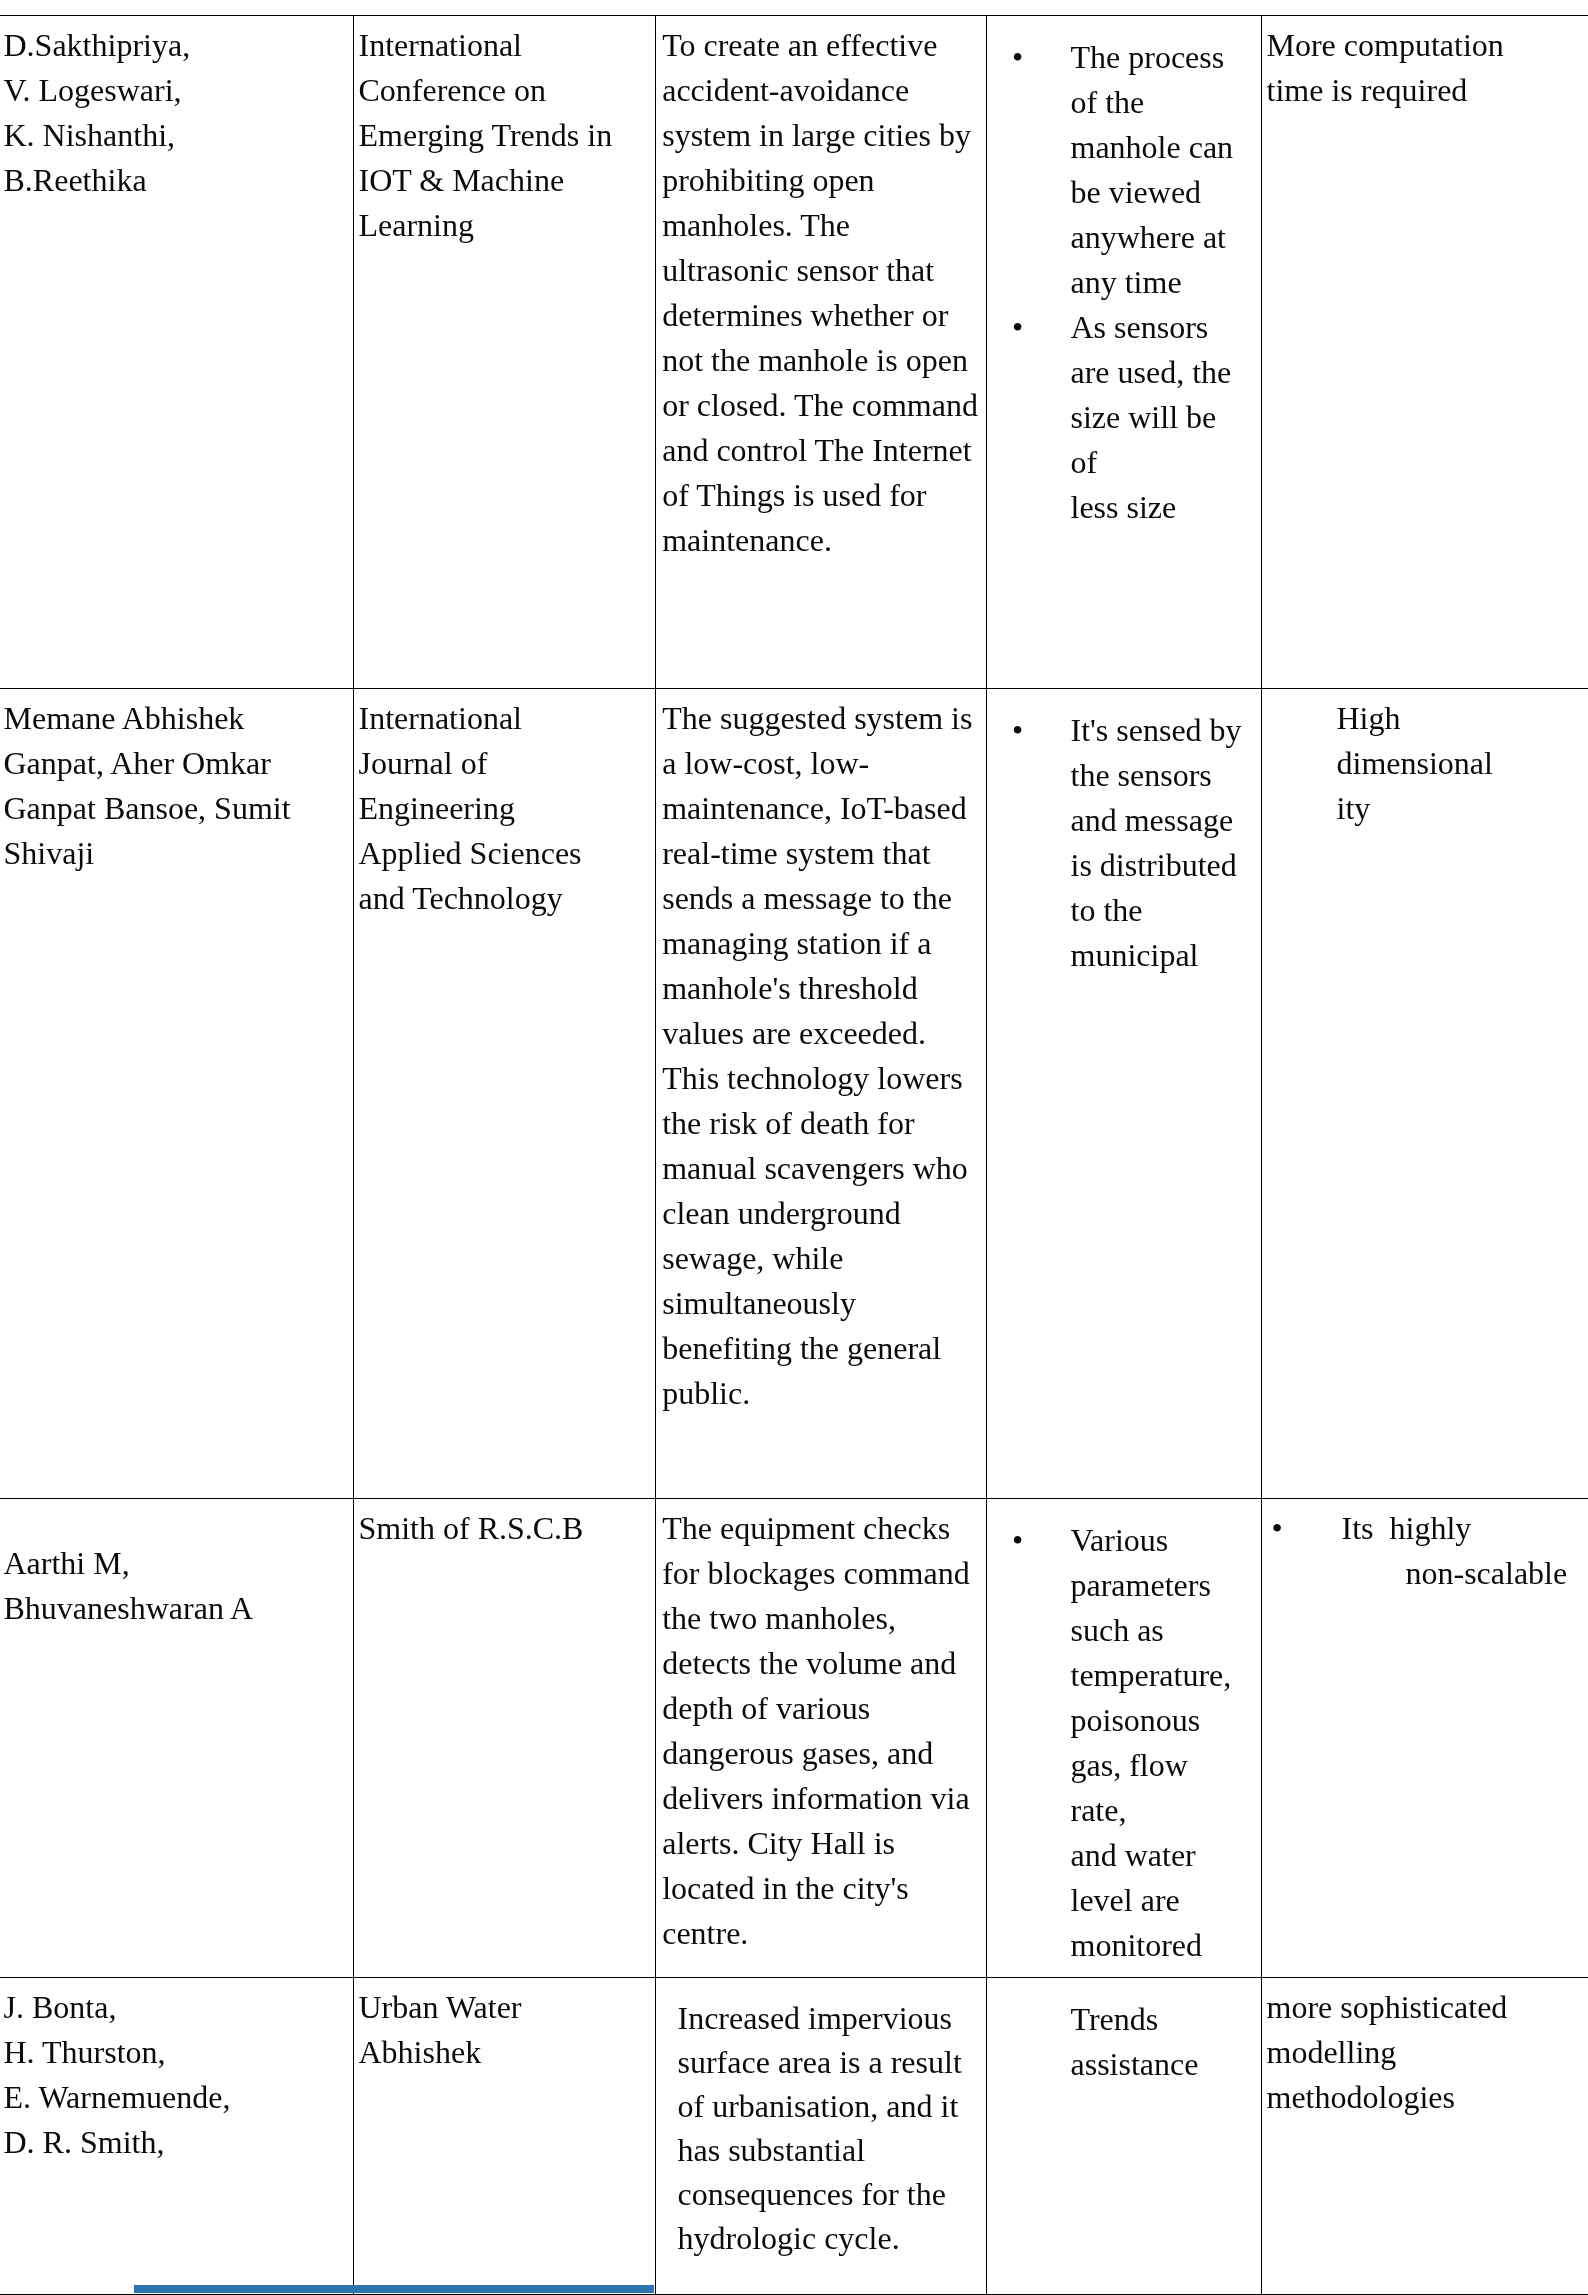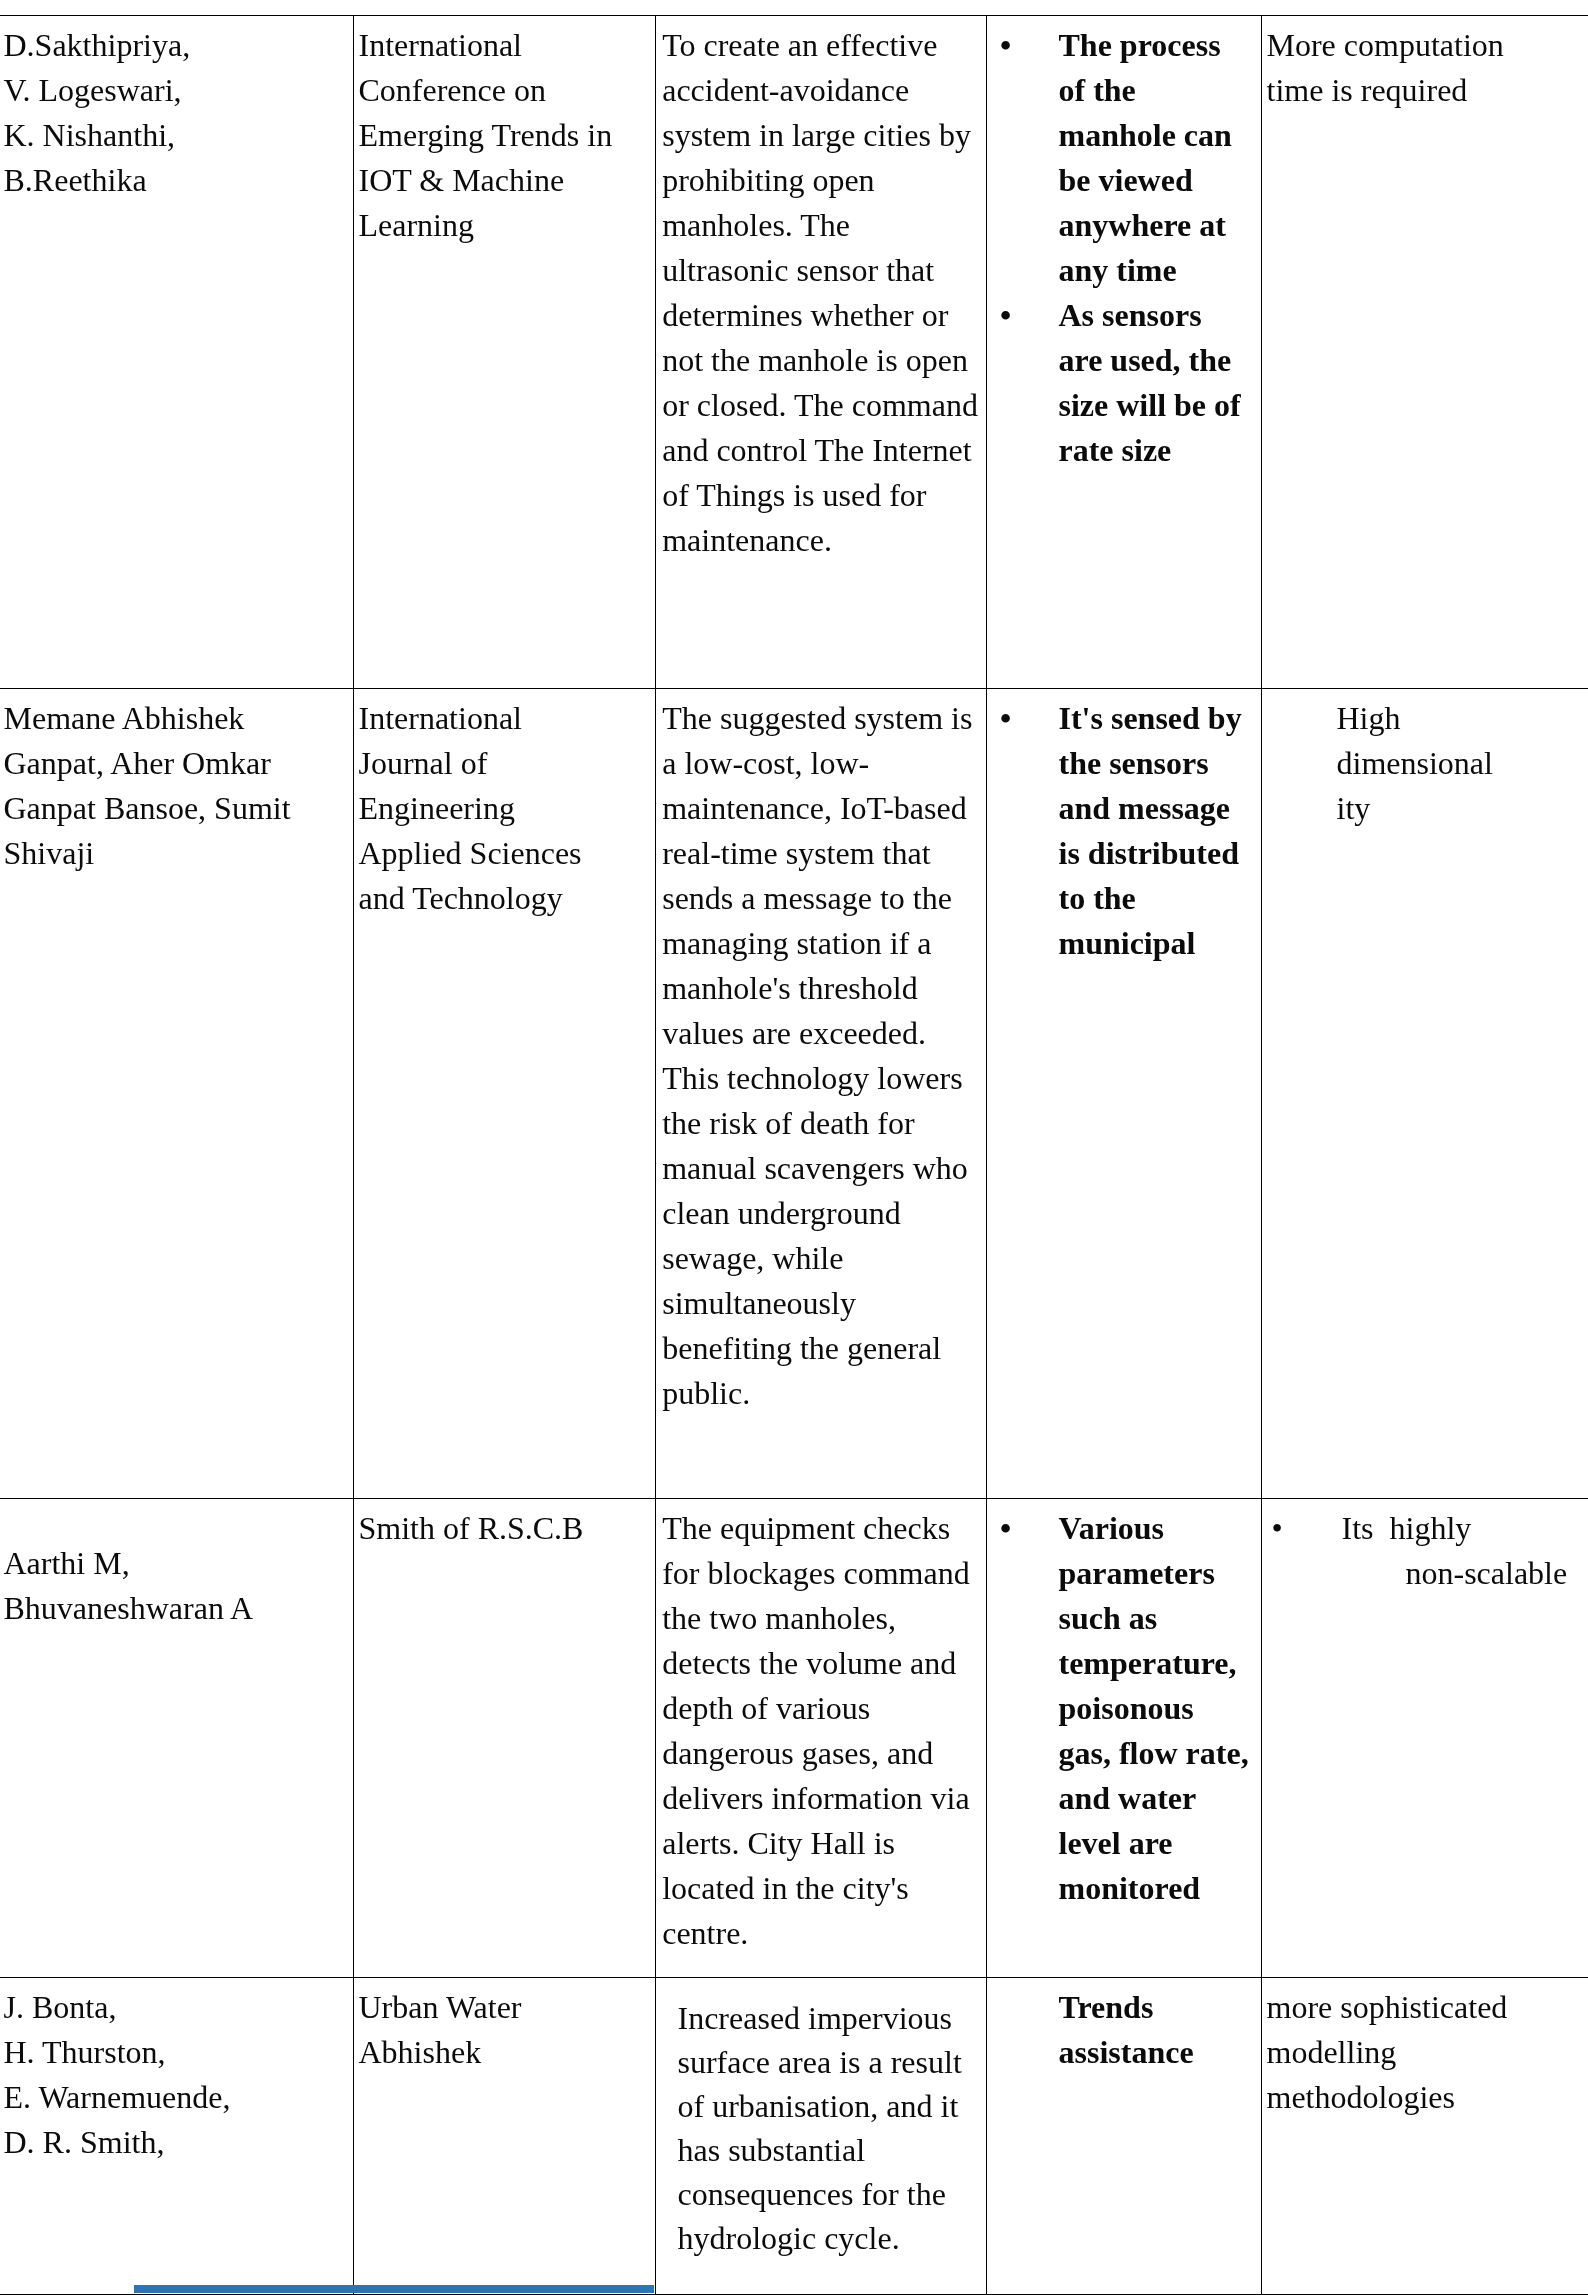--- a/index.html
+++ b/index.html
@@ -32,23 +32,22 @@
     padding: 6.7px 6.7px 3.4px 5px;
     overflow: hidden;
   }
   .rowlast { border-bottom: 1.7px solid #000; }
   .c-authors, .c-venue { white-space: pre-line; }
   .c-desc { padding-left: 6.7px; }
   .c-desc.indent4 { padding-left: 22px; line-height: 44px; padding-top: 18px; }
   .c-authors.pushdown { padding-top: 42px; }
   .blist {
     list-style: none;
-    margin: 0;
+    margin: 12px;
     padding: 0;
-    font-weight: bold;
   }
   .blist li {
     position: relative;
     padding-left: 67px;
     white-space: pre-line;
   }
   .blist li.bullet::before {
     content: "\2022";
     position: absolute;
     left: 8.4px;
@@ -94,21 +93,21 @@
     <ul class="blist">
       <li class="bullet">The process
 of the
 manhole can
 be viewed
 anywhere at
 any time</li>
       <li class="bullet">As sensors
 are used, the
 size will be of
-rate size</li>
+less size</li>
     </ul>
   </div>
   <div class="cell c-dis">More computation
 time is required</div>
 
   <div class="cell c-authors">Memane Abhishek
 Ganpat, Aher Omkar
 Ganpat Bansoe, Sumit
 Shivaji</div>
   <div class="cell c-venue">International

